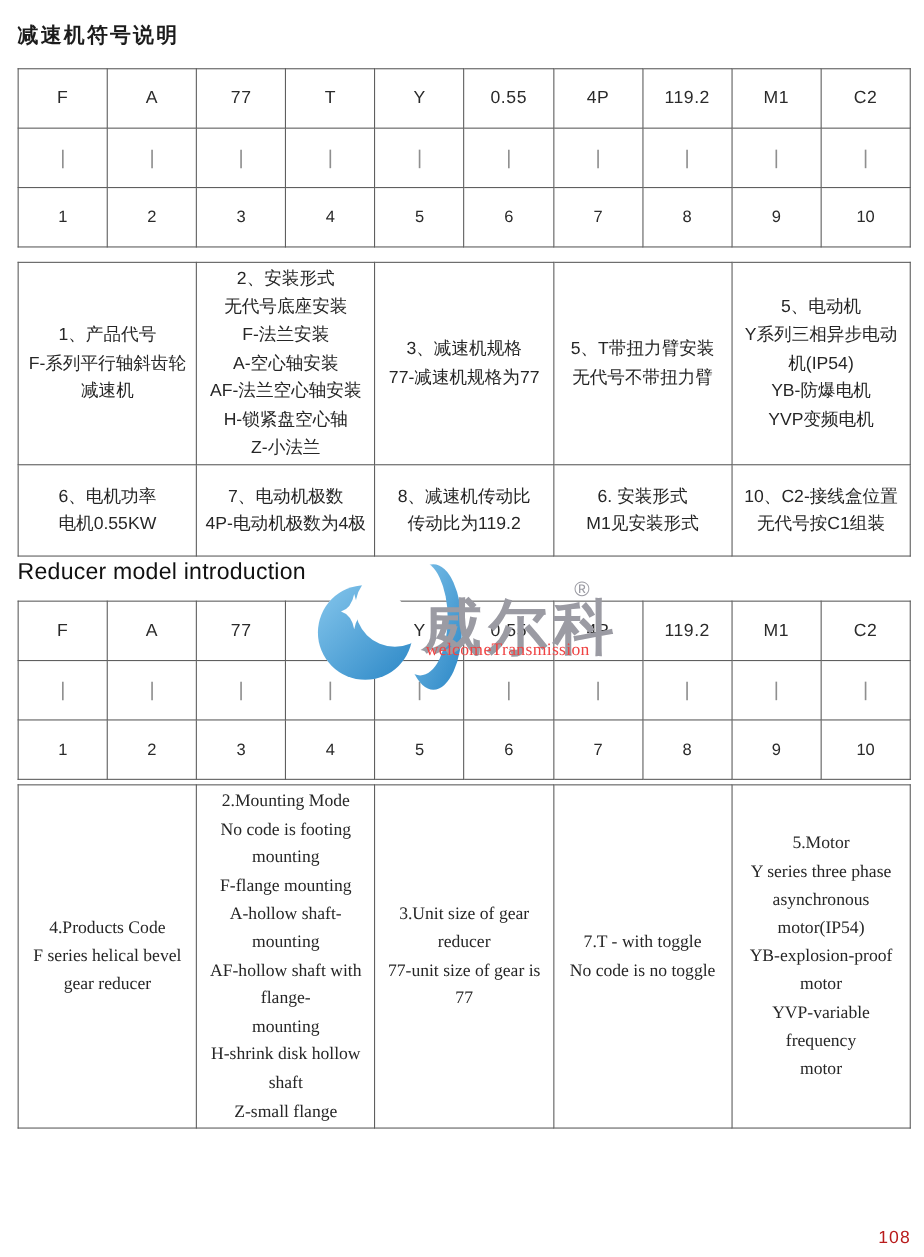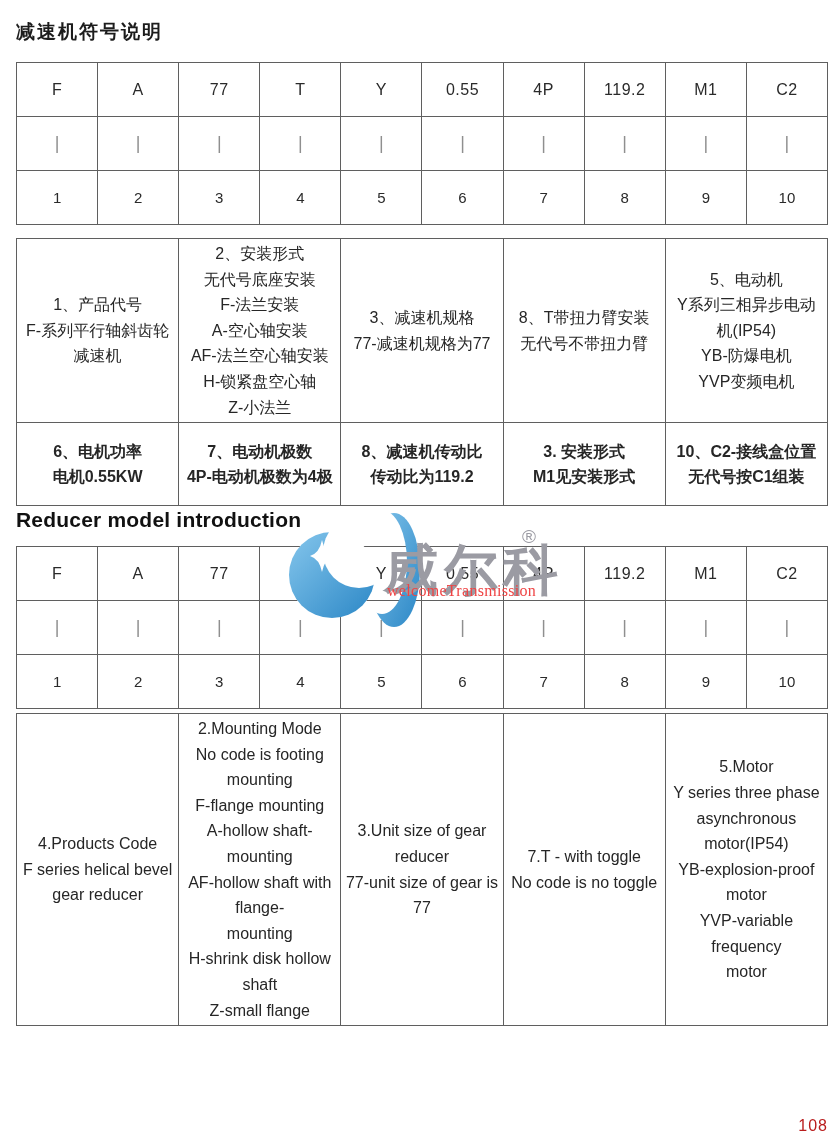--- a/index.html
+++ b/index.html
@@ -11,43 +11,43 @@
     color:#222;
     overflow:hidden;
   }
   .title-cn{
     position:absolute;left:16px;top:19px;
     font-size:19px;font-weight:700;color:#1c1c1c;
     letter-spacing:2px;
   }
   .title-en{
     position:absolute;left:16px;top:508px;
-    font-size:21px;font-weight:700;color:#111;
+    font-size:21px;font-weight:400;color:#111;
     letter-spacing:0.2px;
   }
   table.grid{
     position:absolute;left:16px;width:812px;
     border-collapse:collapse;table-layout:fixed;
   }
   table.grid td{
     border:1px solid #5f5f5f;
     text-align:center;vertical-align:middle;
     padding:2px 3px;
   }
   .tbl-code-top{top:62px;}
   .tbl-code-en{top:546px;}
   .tbl-code-top td,.tbl-code-en td{height:49px;}
   .code-cell{font-size:16px;color:#2a2a2a;letter-spacing:0.5px;}
   .bar-cell{font-size:18px;color:#8f8f8f;font-weight:400;}
   .num-cell{font-size:15px;color:#2a2a2a;}
   .tbl-desc-cn{top:238px;}
   .tbl-desc-cn tr.r1 td{height:158px;}
-  .tbl-desc-cn tr.r2 td{height:78px;font-weight:bold;}
+  .tbl-desc-cn tr.r2 td{height:78px;}
   .tbl-desc-en{top:713px;}
-  .tbl-desc-en tr.r1 td{height:183px;}
+  .tbl-desc-en tr.r1 td{height:183px;font-family:Liberation Serif, serif;}
   .tbl-desc-en tr.r2 td{height:160px;}
   .desc{
     white-space:pre-line;
     font-size:16px;line-height:1.6;color:#262626;
   }
   .page-number{
     position:absolute;right:12px;top:1117px;
     font-size:16px;color:#b91c1c;letter-spacing:1px;
   }
   
@@ -125,36 +125,36 @@
 减速机</td>
       <td class="desc">2、安装形式
 无代号底座安装
 F-法兰安装
 A-空心轴安装
 AF-法兰空心轴安装
 H-锁紧盘空心轴
 Z-小法兰</td>
       <td class="desc">3、减速机规格
 77-减速机规格为77</td>
-      <td class="desc">8、T带扭力臂安装
+      <td class="desc">5、T带扭力臂安装
 无代号不带扭力臂</td>
       <td class="desc">5、电动机
 Y系列三相异步电动
 机(IP54)
 YB-防爆电机
 YVP变频电机</td>
     </tr>
     <tr class="r2">
       <td class="desc">6、电机功率
 电机0.55KW</td>
       <td class="desc">7、电动机极数
 4P-电动机极数为4极</td>
       <td class="desc">8、减速机传动比
 传动比为119.2</td>
-      <td class="desc">3. 安装形式
+      <td class="desc">6. 安装形式
 M1见安装形式</td>
       <td class="desc">10、C2-接线盒位置
 无代号按C1组装</td>
     </tr>
   </tbody>
     </table>
 
   <div class="title-en">Reducer model introduction</div>
 
   <table class="grid tbl-code-en">

